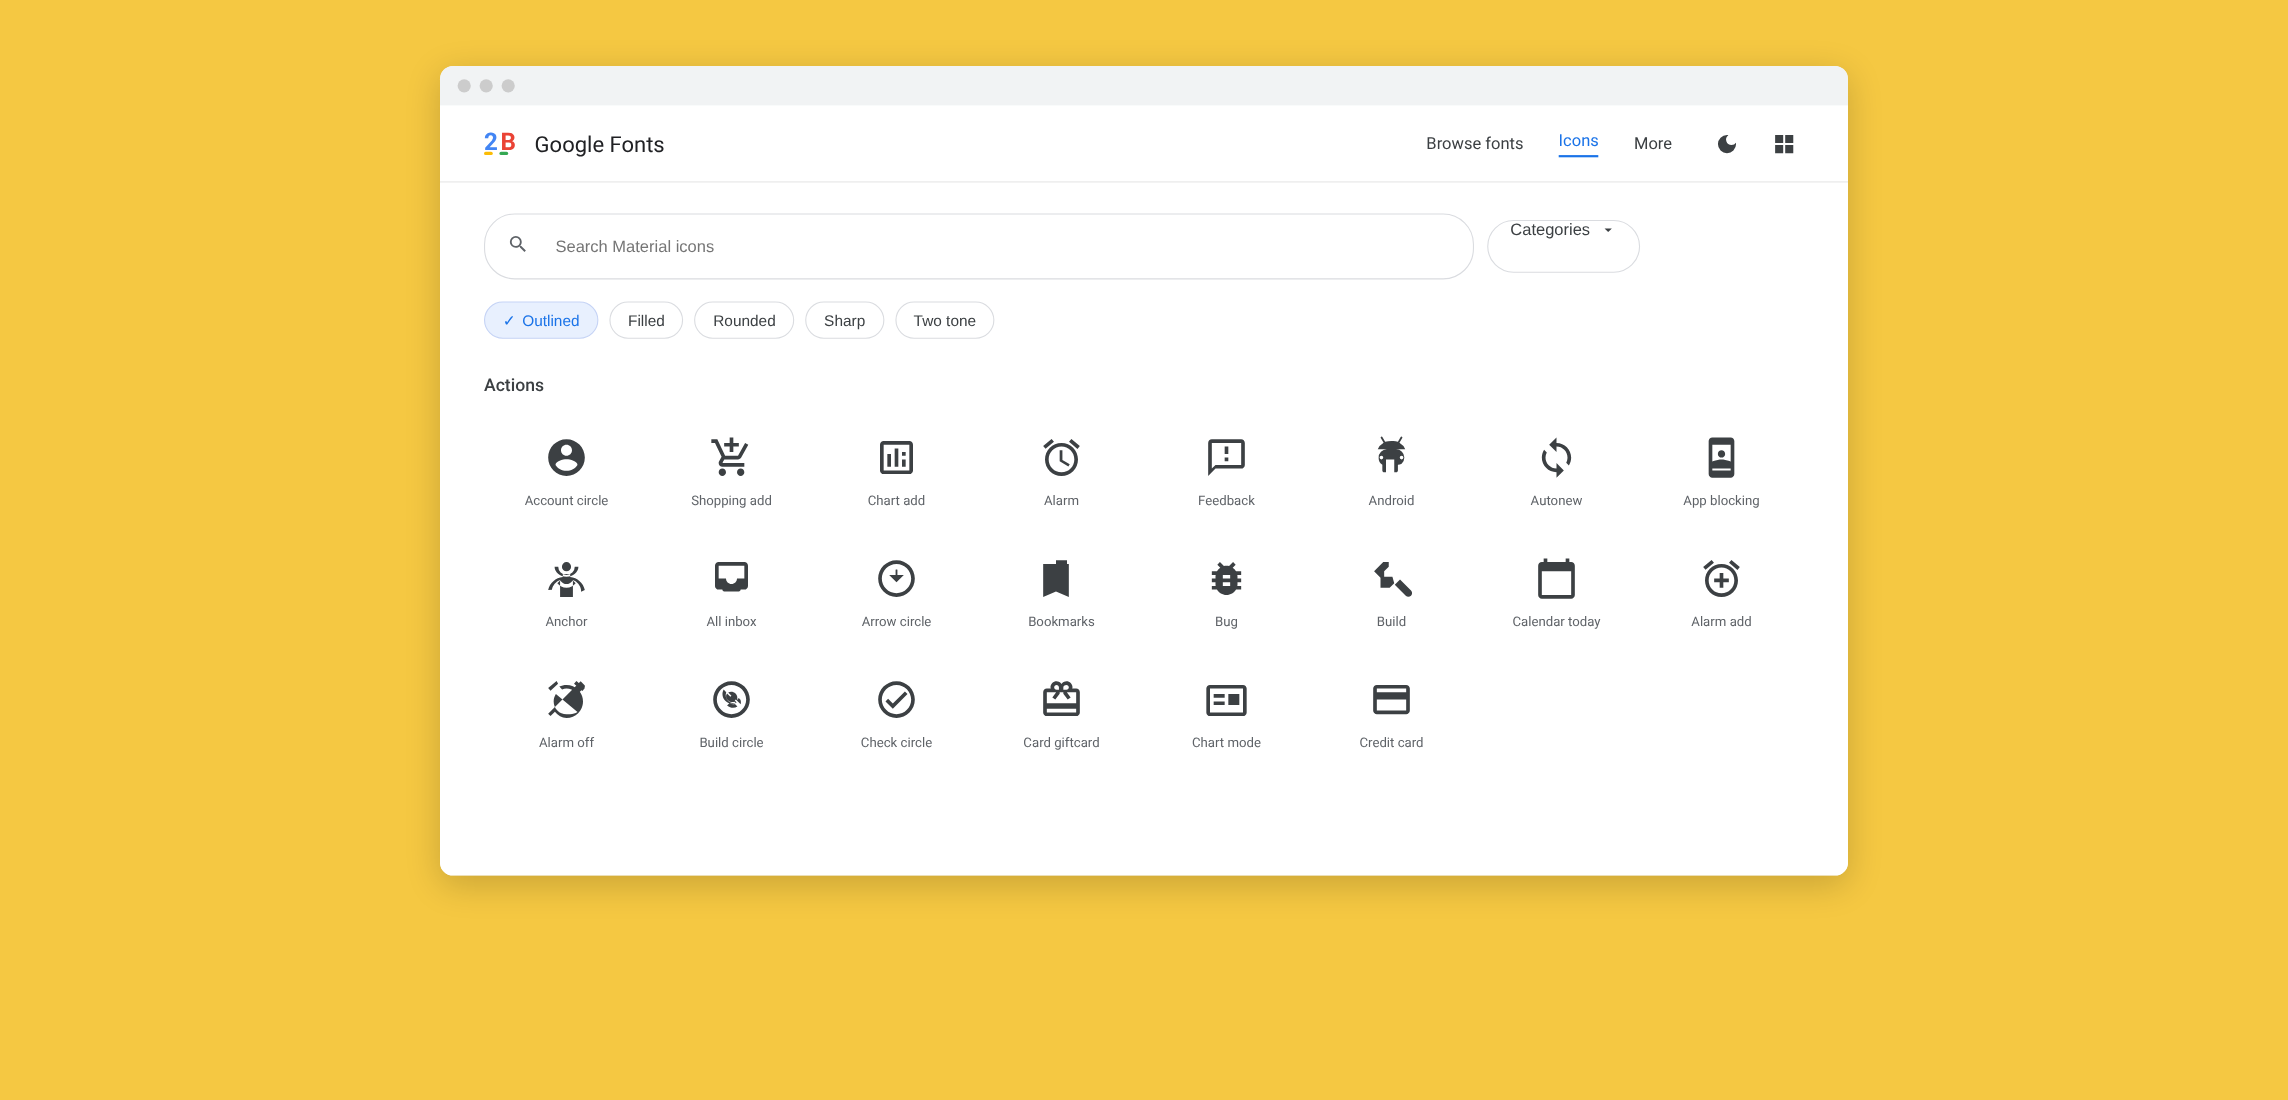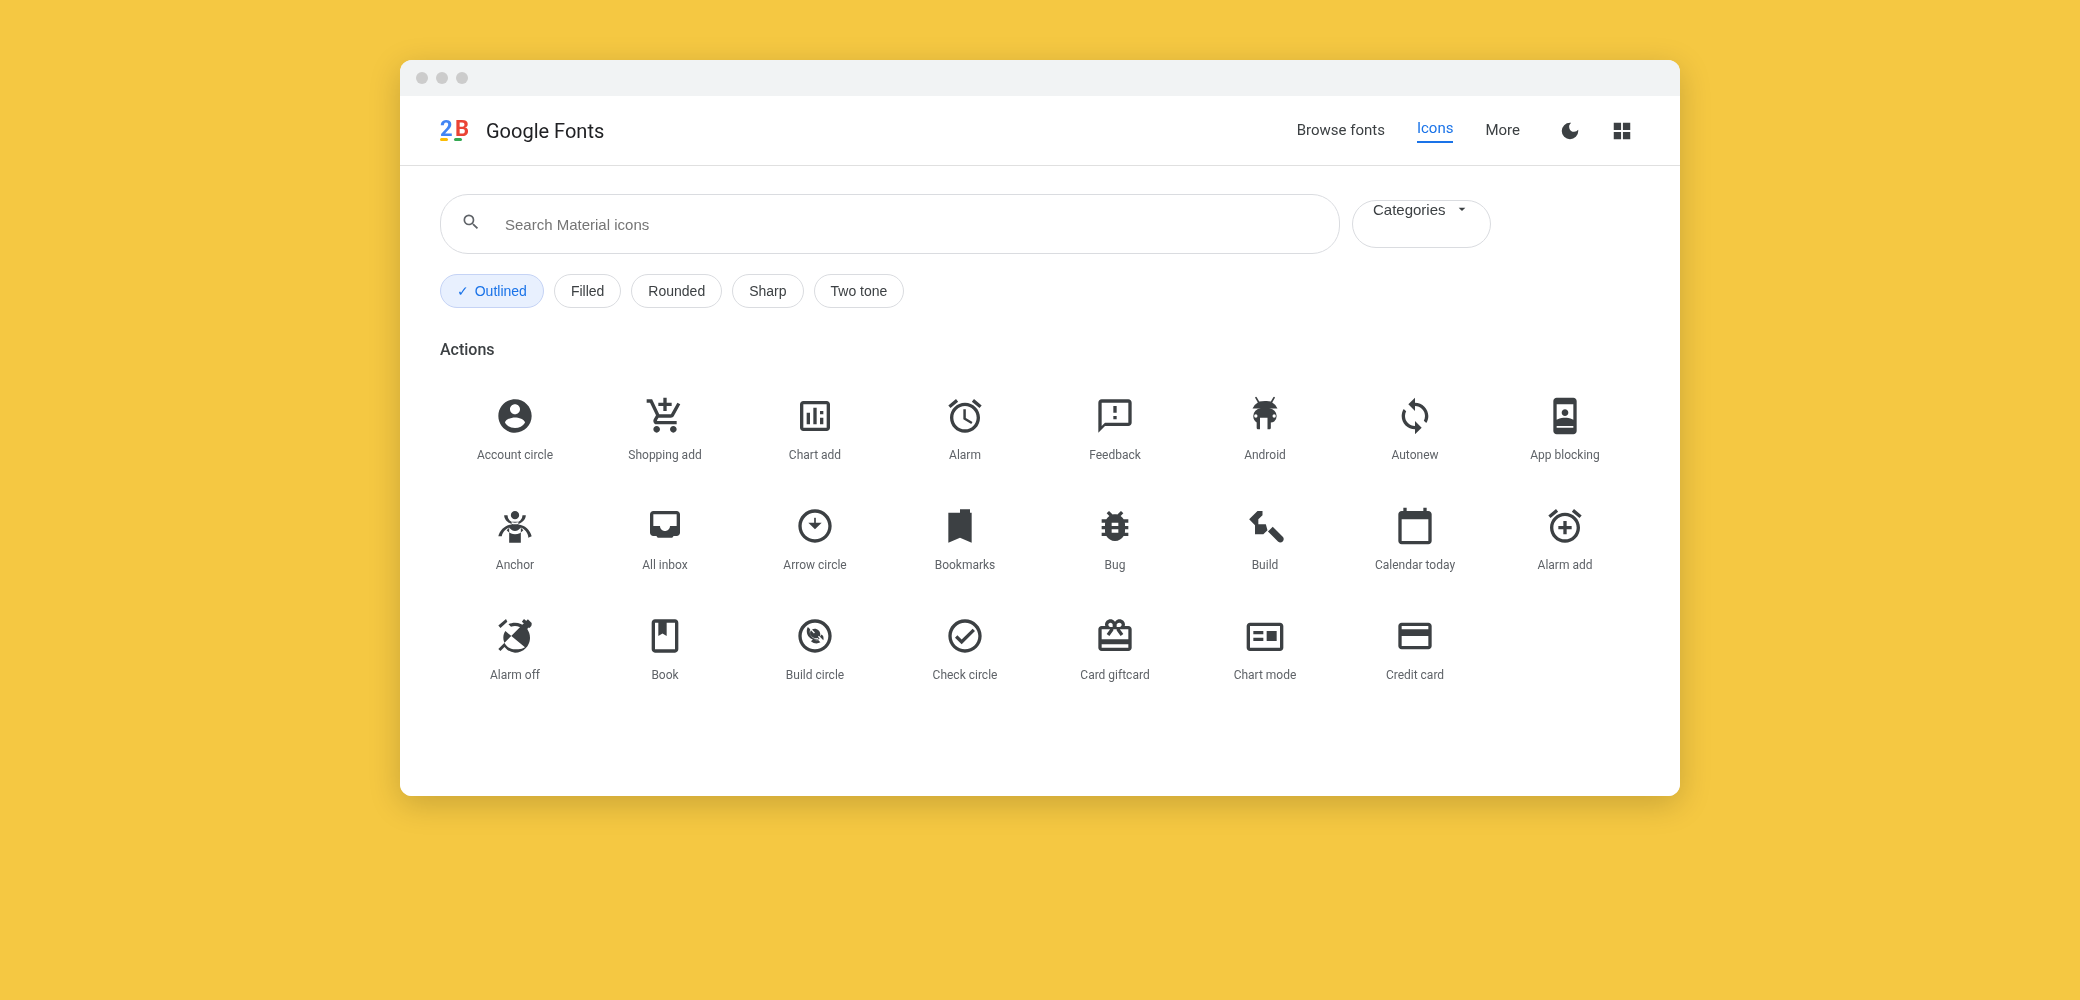--- a/index.html
+++ b/index.html
@@ -458,28 +458,20 @@
 
         <div class="icon-item">
           <div class="icon-symbol">
             <svg viewBox="0 0 24 24">
                 <path d="M12 6c3.87 0 7 3.13 7 7 0 .84-.16 1.65-.43 2.4l1.52 1.52c.58-1.19.91-2.51.91-3.92 0-4.97-4.03-9-9-9-1.41 0-2.73.33-3.92.91L9.6 6.43C10.35 6.16 11.16 6 12 6zm10-1.73L19.73 2 2 19.73 3.27 21l2.41-2.41A8.957 8.957 0 0 0 12 22c4.97 0 9-4.03 9-9 0-1.98-.65-3.8-1.73-5.27L21.27 6l.73-.73zM12 20c-3.87 0-7-3.13-7-7 0-1.47.45-2.84 1.21-3.99L17.99 18.8C16.84 19.55 15.47 20 14 20h-2zm-4.6-16.61L6.6 1.86 2 5.71l1.29 1.53 4.11-3.85zM22 5.72l-4.6-3.86-1.29 1.53 4.6 3.86L22 5.72z"></path>
               </svg>
           </div>
           <span class="icon-label">Alarm off</span>
         </div>
 
-        <div class="icon-item">
-          <div class="icon-symbol">
-            <svg viewBox="0 0 24 24">
-                <path d="M18 2H6c-1.1 0-2 .9-2 2v16c0 1.1.9 2 2 2h12c1.1 0 2-.9 2-2V4c0-1.1-.9-2-2-2zm0 18H6V4h2v8l2.5-1.5L13 12V4h5v16z"></path>
-              </svg>
-          </div>
-          <span class="icon-label">Book</span>
-        </div>
 
         <div class="icon-item">
           <div class="icon-symbol">
             <svg viewBox="0 0 24 24">
                 <path d="M12 2C6.48 2 2 6.48 2 12s4.48 10 10 10 10-4.48 10-10S17.52 2 12 2zm0 18c-4.41 0-8-3.59-8-8s3.59-8 8-8 8 3.59 8 8-3.59 8-8 8zm-2.41-4.83l1.24-1.24c.87.57 1.98.78 3.06.52l1.34 1.34c-1.6.93-3.68 1.02-5.64-.62zm5.35-2.78c.52-1.26.26-2.73-.73-3.72-1.09-1.09-2.7-1.28-4.01-.59l1.77 1.77-.59.59-1.83-1.83a2.963 2.963 0 0 0 .49 3.72c.96.96 2.34 1.24 3.56.82l.73.73c-1.97.75-4.23.31-5.74-1.2-1.65-1.65-1.96-4.15-.88-6.13l1.41 1.41c-.59 1.56-.26 3.4.99 4.65 1.28 1.28 3.16 1.59 4.74.95l-1.07-1.07.59-.59 2.62 2.62c.09-.35.14-.71.14-1.07 0-.49-.09-.96-.25-1.4l-.93-.96z"></path>
               </svg>
           </div>
           <span class="icon-label">Build circle</span>
         </div>
 

